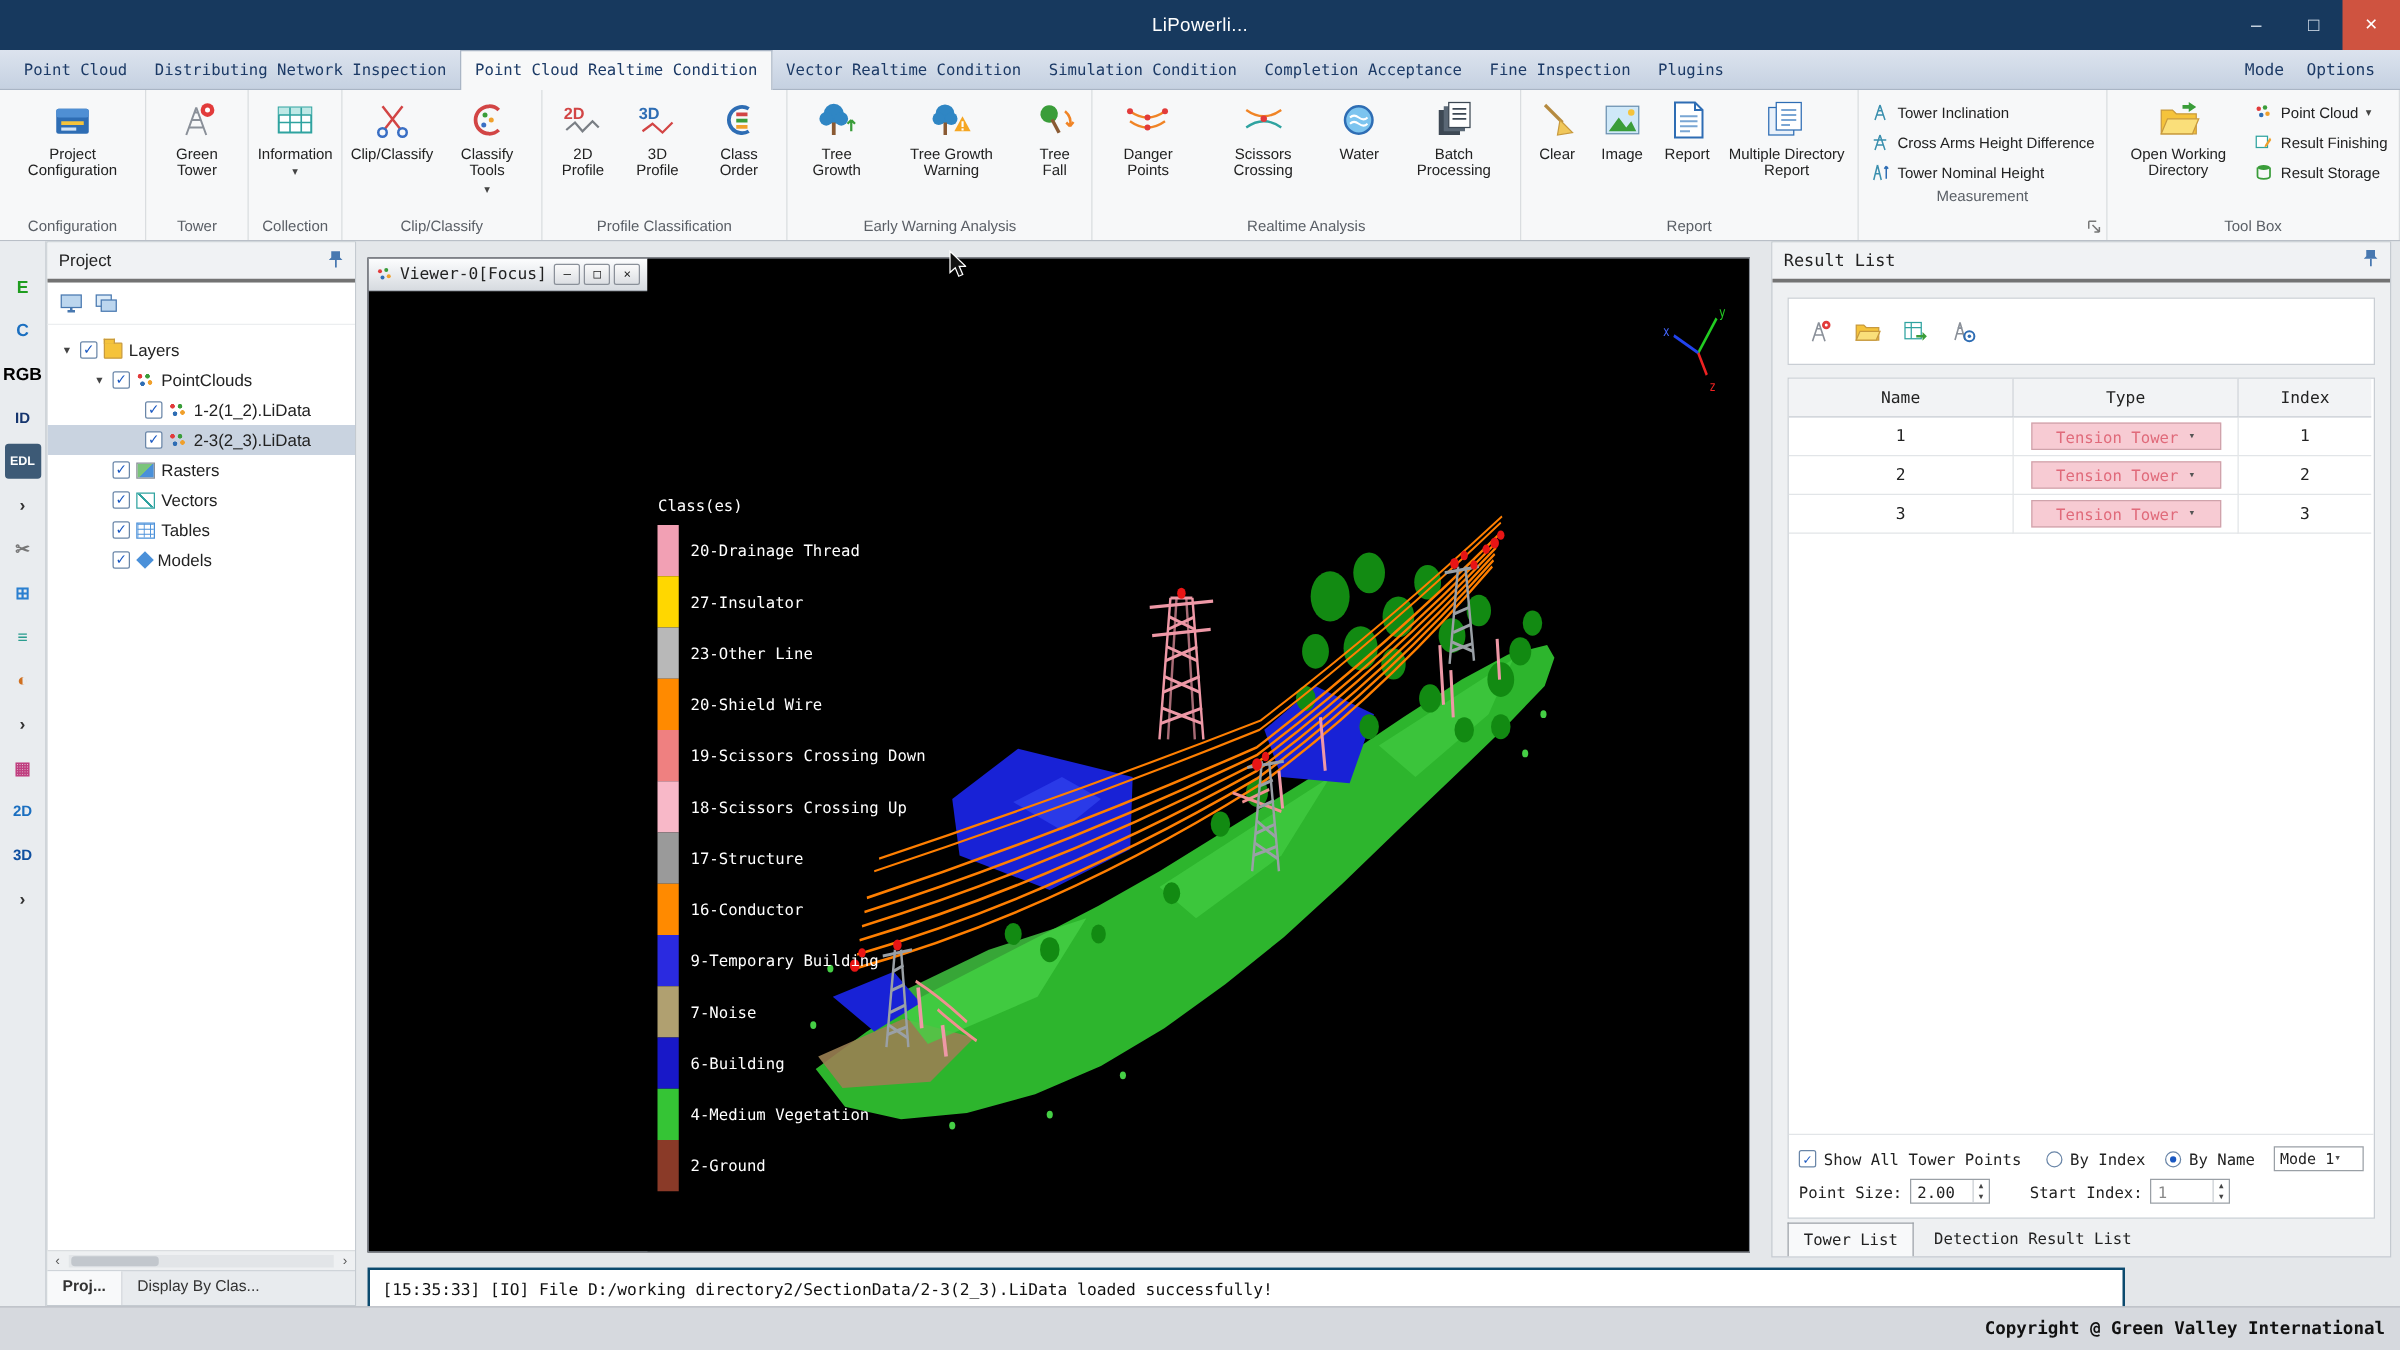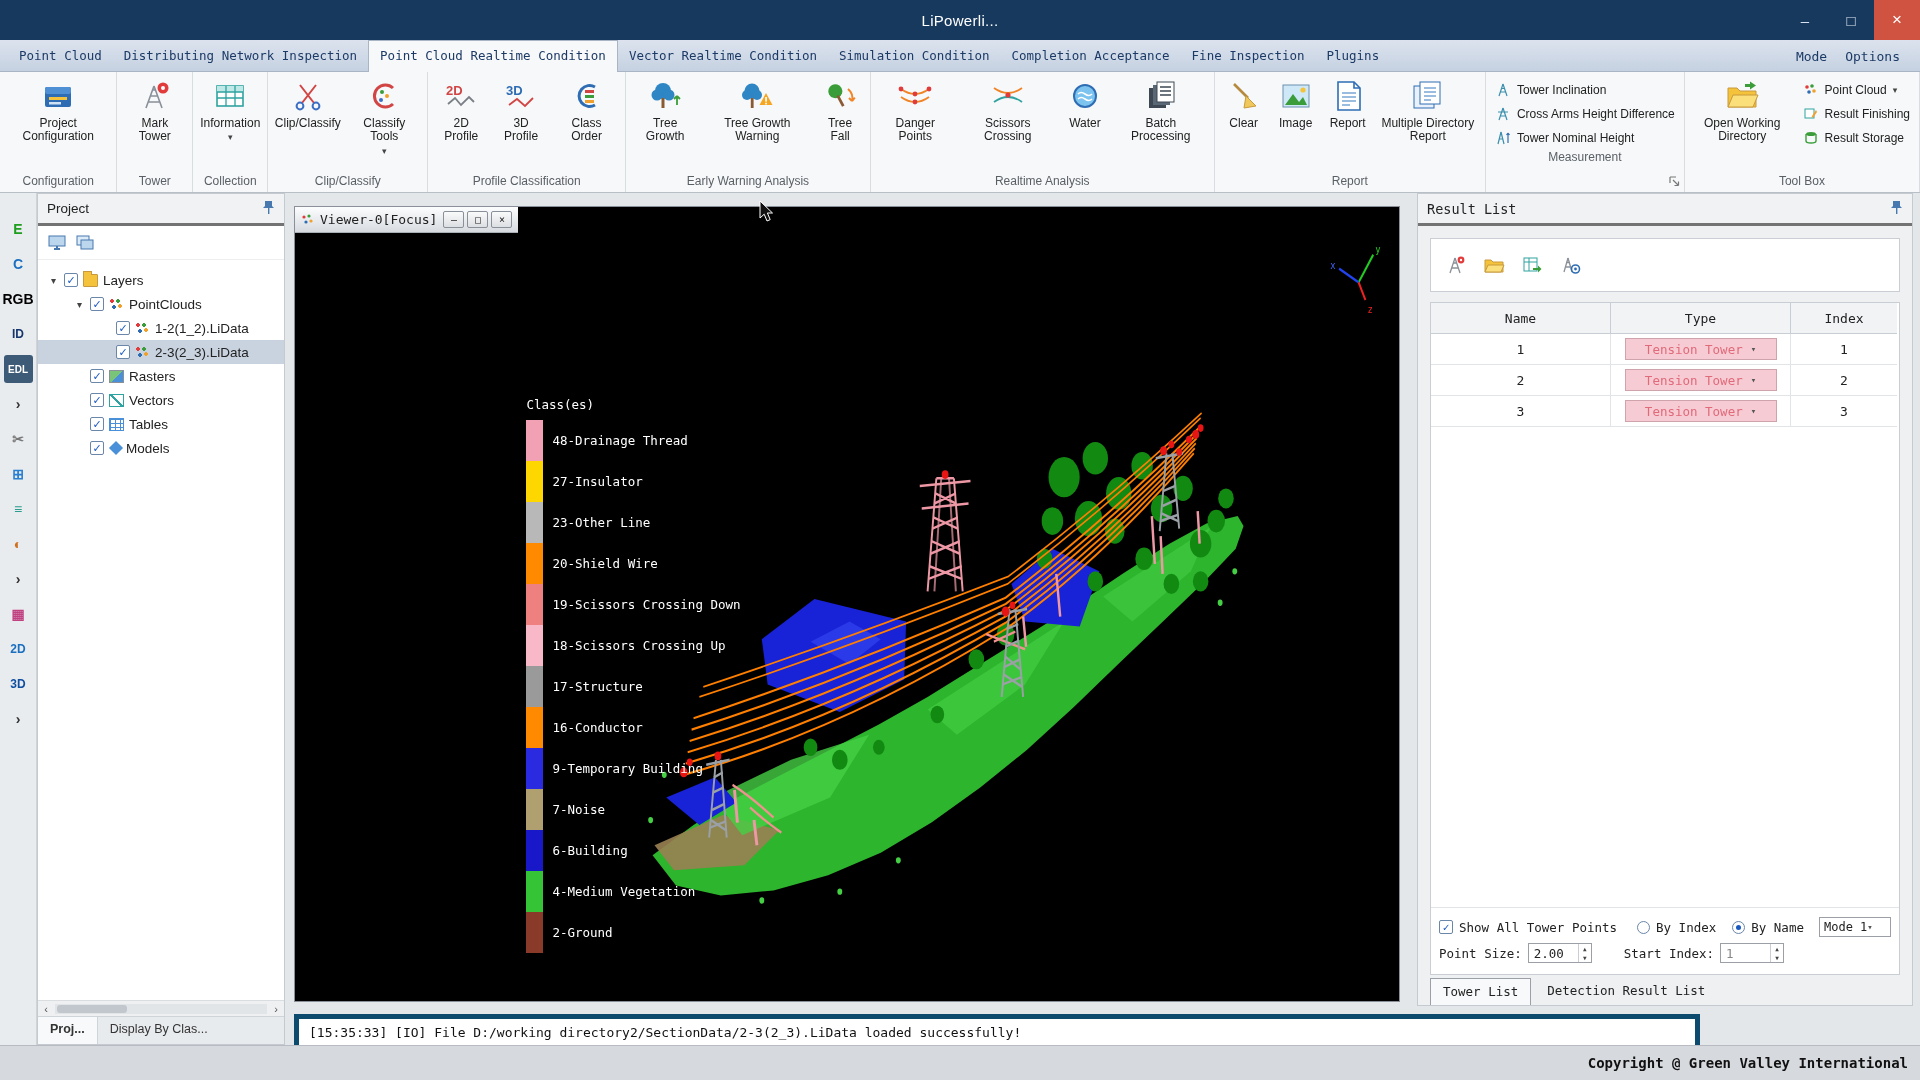--- a/index.html
+++ b/index.html
@@ -70,21 +70,21 @@
 .vwin-controls{margin-left:auto;display:flex;gap:3px}
 .vwin-btn{width:21px;height:17px;border:1px solid #8a9099;background:linear-gradient(#fafafa,#dcdfe3);display:flex;align-items:center;justify-content:center;font-size:10px;color:#222;border-radius:2px}
 .viewer-canvas{position:relative;flex:1;background:#000;overflow:hidden}
 .scene-svg{position:absolute;left:0;top:0;width:100%;height:100%}
 .legend{position:absolute;left:8px;top:190px;color:#fff;font-family:"DejaVu Sans Mono",monospace;font-size:12.5px}
 .legend-title{margin-bottom:8px}
 .legend-item{display:flex;align-items:center;height:41px}
 .legend-swatch{width:17px;height:41px;flex:none}
 .legend-label{margin-left:9px;white-space:nowrap}
 
-.statusbar{position:absolute;left:294px;top:1014px;width:1406px;height:36px;background:#fff;border:5px solid #0c4a6e;display:flex;align-items:center;padding:0 10px;font-family:"DejaVu Sans Mono",monospace;font-size:13px;color:#111;white-space:nowrap;overflow:hidden}
+.statusbar{position:absolute;left:294px;top:1014px;width:1406px;height:36px;background:#fff;border:2px solid #0c4a6e;display:flex;align-items:center;padding:0 10px;font-family:"DejaVu Sans Mono",monospace;font-size:13px;color:#111;white-space:nowrap;overflow:hidden}
 
 .result-panel{position:absolute;left:1417px;top:193px;width:496px;height:813px;background:#eef0f2;border:1px solid #c4cad0;display:flex;flex-direction:column;font-family:"DejaVu Sans Mono",monospace}
 .result-panel .panel-header{font-family:"DejaVu Sans Mono",monospace}
 .rtoolbar{margin:12px 12px 10px;height:54px;flex:none;background:#fff;border:1px solid #c9ced4;display:flex;align-items:center;gap:16px;padding:0 14px}
 .rtoolbar svg{width:22px;height:22px}
 .result-body{margin:0 12px;background:#fff;border:1px solid #c9ced4;flex:1;display:flex;flex-direction:column;overflow:hidden}
 .rtable{flex:none}
 .thead,.trow{display:flex}
 .thead .tcell{background:#f2f3f5;font-size:13px;height:31px;border-right:1px solid #c9ced4;border-bottom:1px solid #c9ced4;display:flex;align-items:center;justify-content:center;color:#222}
 .trow .tcell{height:31px;border-right:1px solid #e2e5e8;border-bottom:1px solid #e2e5e8;display:flex;align-items:center;justify-content:center;font-size:13px;color:#222}
@@ -160,21 +160,21 @@
     </div>
 
     <div class="rgroup">
       <div class="rgroup-buttons">
         <div class="rbtn">
           <svg viewBox="0 0 36 36">
               <path d="M17 8 L9 30 M17 8 L25 30 M11 24 L23 24 M13 18 L21 18 M15 12 L19 12" stroke="#8a9099" stroke-width="1.6" fill="none"></path>
               <circle cx="26" cy="10" r="5.5" fill="#e23b3b"></circle>
               <circle cx="26" cy="10" r="2" fill="#fff"></circle>
             </svg>
-          <span class="rbl">Mark Tower</span>
+          <span class="rbl">Green Tower</span>
         </div>
       </div>
       <div class="rgroup-label">Tower</div>
     </div>
 
     <div class="rgroup">
       <div class="rgroup-buttons">
         <div class="rbtn">
           <svg viewBox="0 0 36 36">
               <rect x="5" y="8" width="26" height="20" fill="#fff" stroke="#2fa3a0" stroke-width="1.6"></rect>
@@ -666,21 +666,21 @@
           <text x="833" y="49" font-size="9" fill="#4466ff" stroke="none" font-family="DejaVu Sans Mono,monospace">x</text>
           <text x="871" y="84" font-size="9" fill="#ee2222" stroke="none" font-family="DejaVu Sans Mono,monospace">z</text>
         </g>
       </svg>
 
       <div class="legend">
         <div class="legend-title">Class(es)</div>
         <div class="legend-items">
             <div class="legend-item">
               <span class="legend-swatch" style="background: rgb(242, 160, 180);"></span>
-              <span class="legend-label">48-Drainage Thread</span>
+              <span class="legend-label">20-Drainage Thread</span>
             </div>
             <div class="legend-item">
               <span class="legend-swatch" style="background: rgb(255, 215, 0);"></span>
               <span class="legend-label">27-Insulator</span>
             </div>
             <div class="legend-item">
               <span class="legend-swatch" style="background: rgb(184, 184, 184);"></span>
               <span class="legend-label">23-Other Line</span>
             </div>
             <div class="legend-item">

